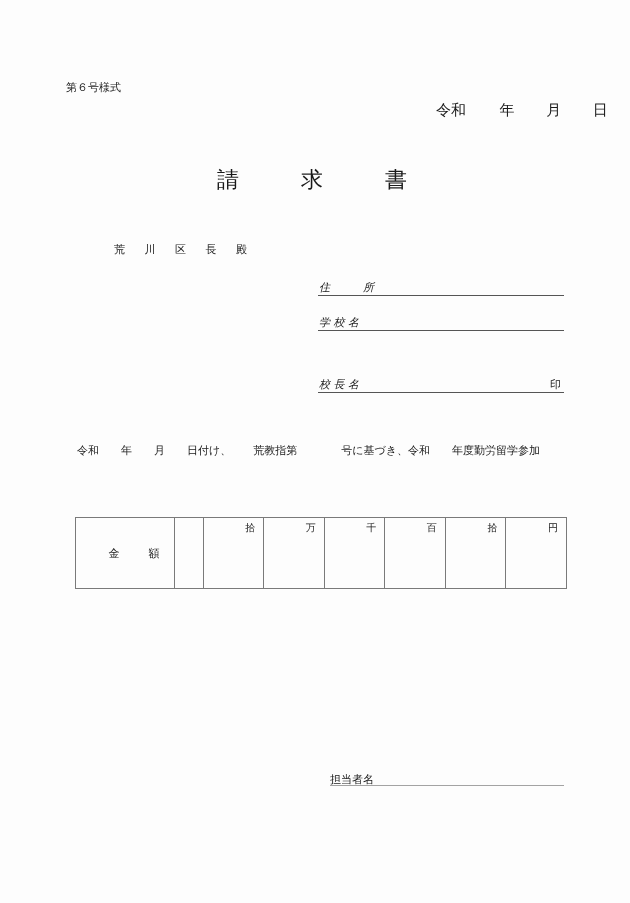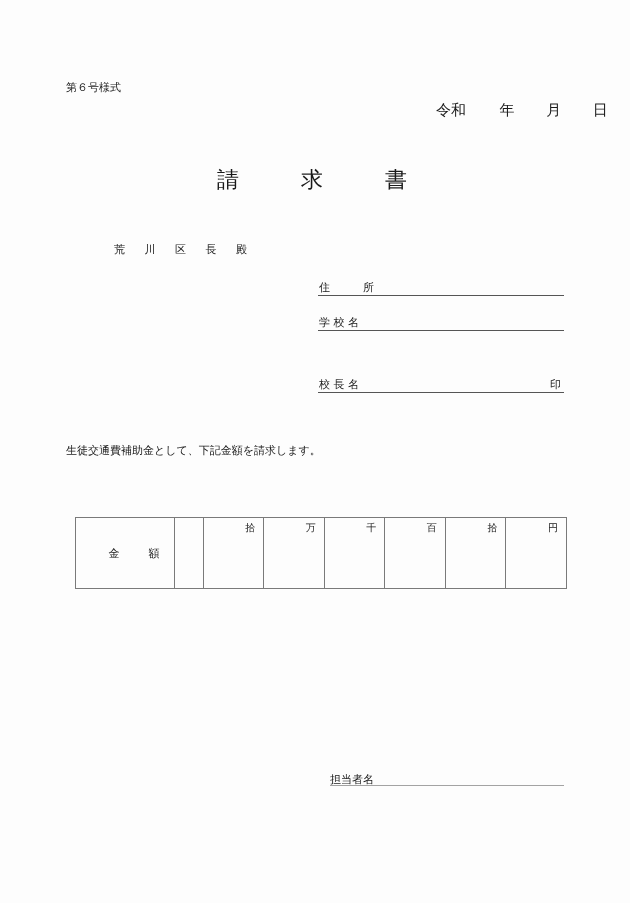--- a/index.html
+++ b/index.html
@@ -36,21 +36,21 @@
       font-size: 11px;
       letter-spacing: 8px;
       margin-left: 36px;
     }
     .sig-row {
       left: 318px; width: 246px;
       height: 16px;
       border-bottom: 1px solid #555;
       font-size: 11px;
     }
-    .sig-row .lbl { position: absolute; left: 1px; top: 1px; }
+    .sig-row .lbl { position: absolute; left: 1px; top: 1px; font-style: italic; }
     .sig-row .seal { position: absolute; right: 3px; top: 1px; }
     .body-text {
       left: 66px; top: 441px;
       font-size: 11px;
       line-height: 20px;
       white-space: normal;
       width: 500px;
     }
     .body-text .line { display: block; white-space: pre; }
     table.amount {
@@ -111,21 +111,21 @@
 </div>
 <div class="abs sig-row" style="top:314px;">
   <span class="lbl">学 校 名</span>
 </div>
 <div class="abs sig-row" style="top:376px;">
   <span class="lbl">校 長 名</span>
   <span class="seal">印</span>
 </div>
 
 <div class="abs body-text">
-  <span class="line">生徒交通費補助金として、下記金額を請求します。</span>
+  <span class="line">　令和　　年　　月　　日付け、　　荒教指第　　　　号に基づき、令和　　年度勤労留学参加</span>
 </div>
 
 <table class="amount">
   <tbody>
       <tr>
     <td class="label">
       <span>金</span>
       <span style="width:22px"></span>
       <span>額</span>
     </td>

